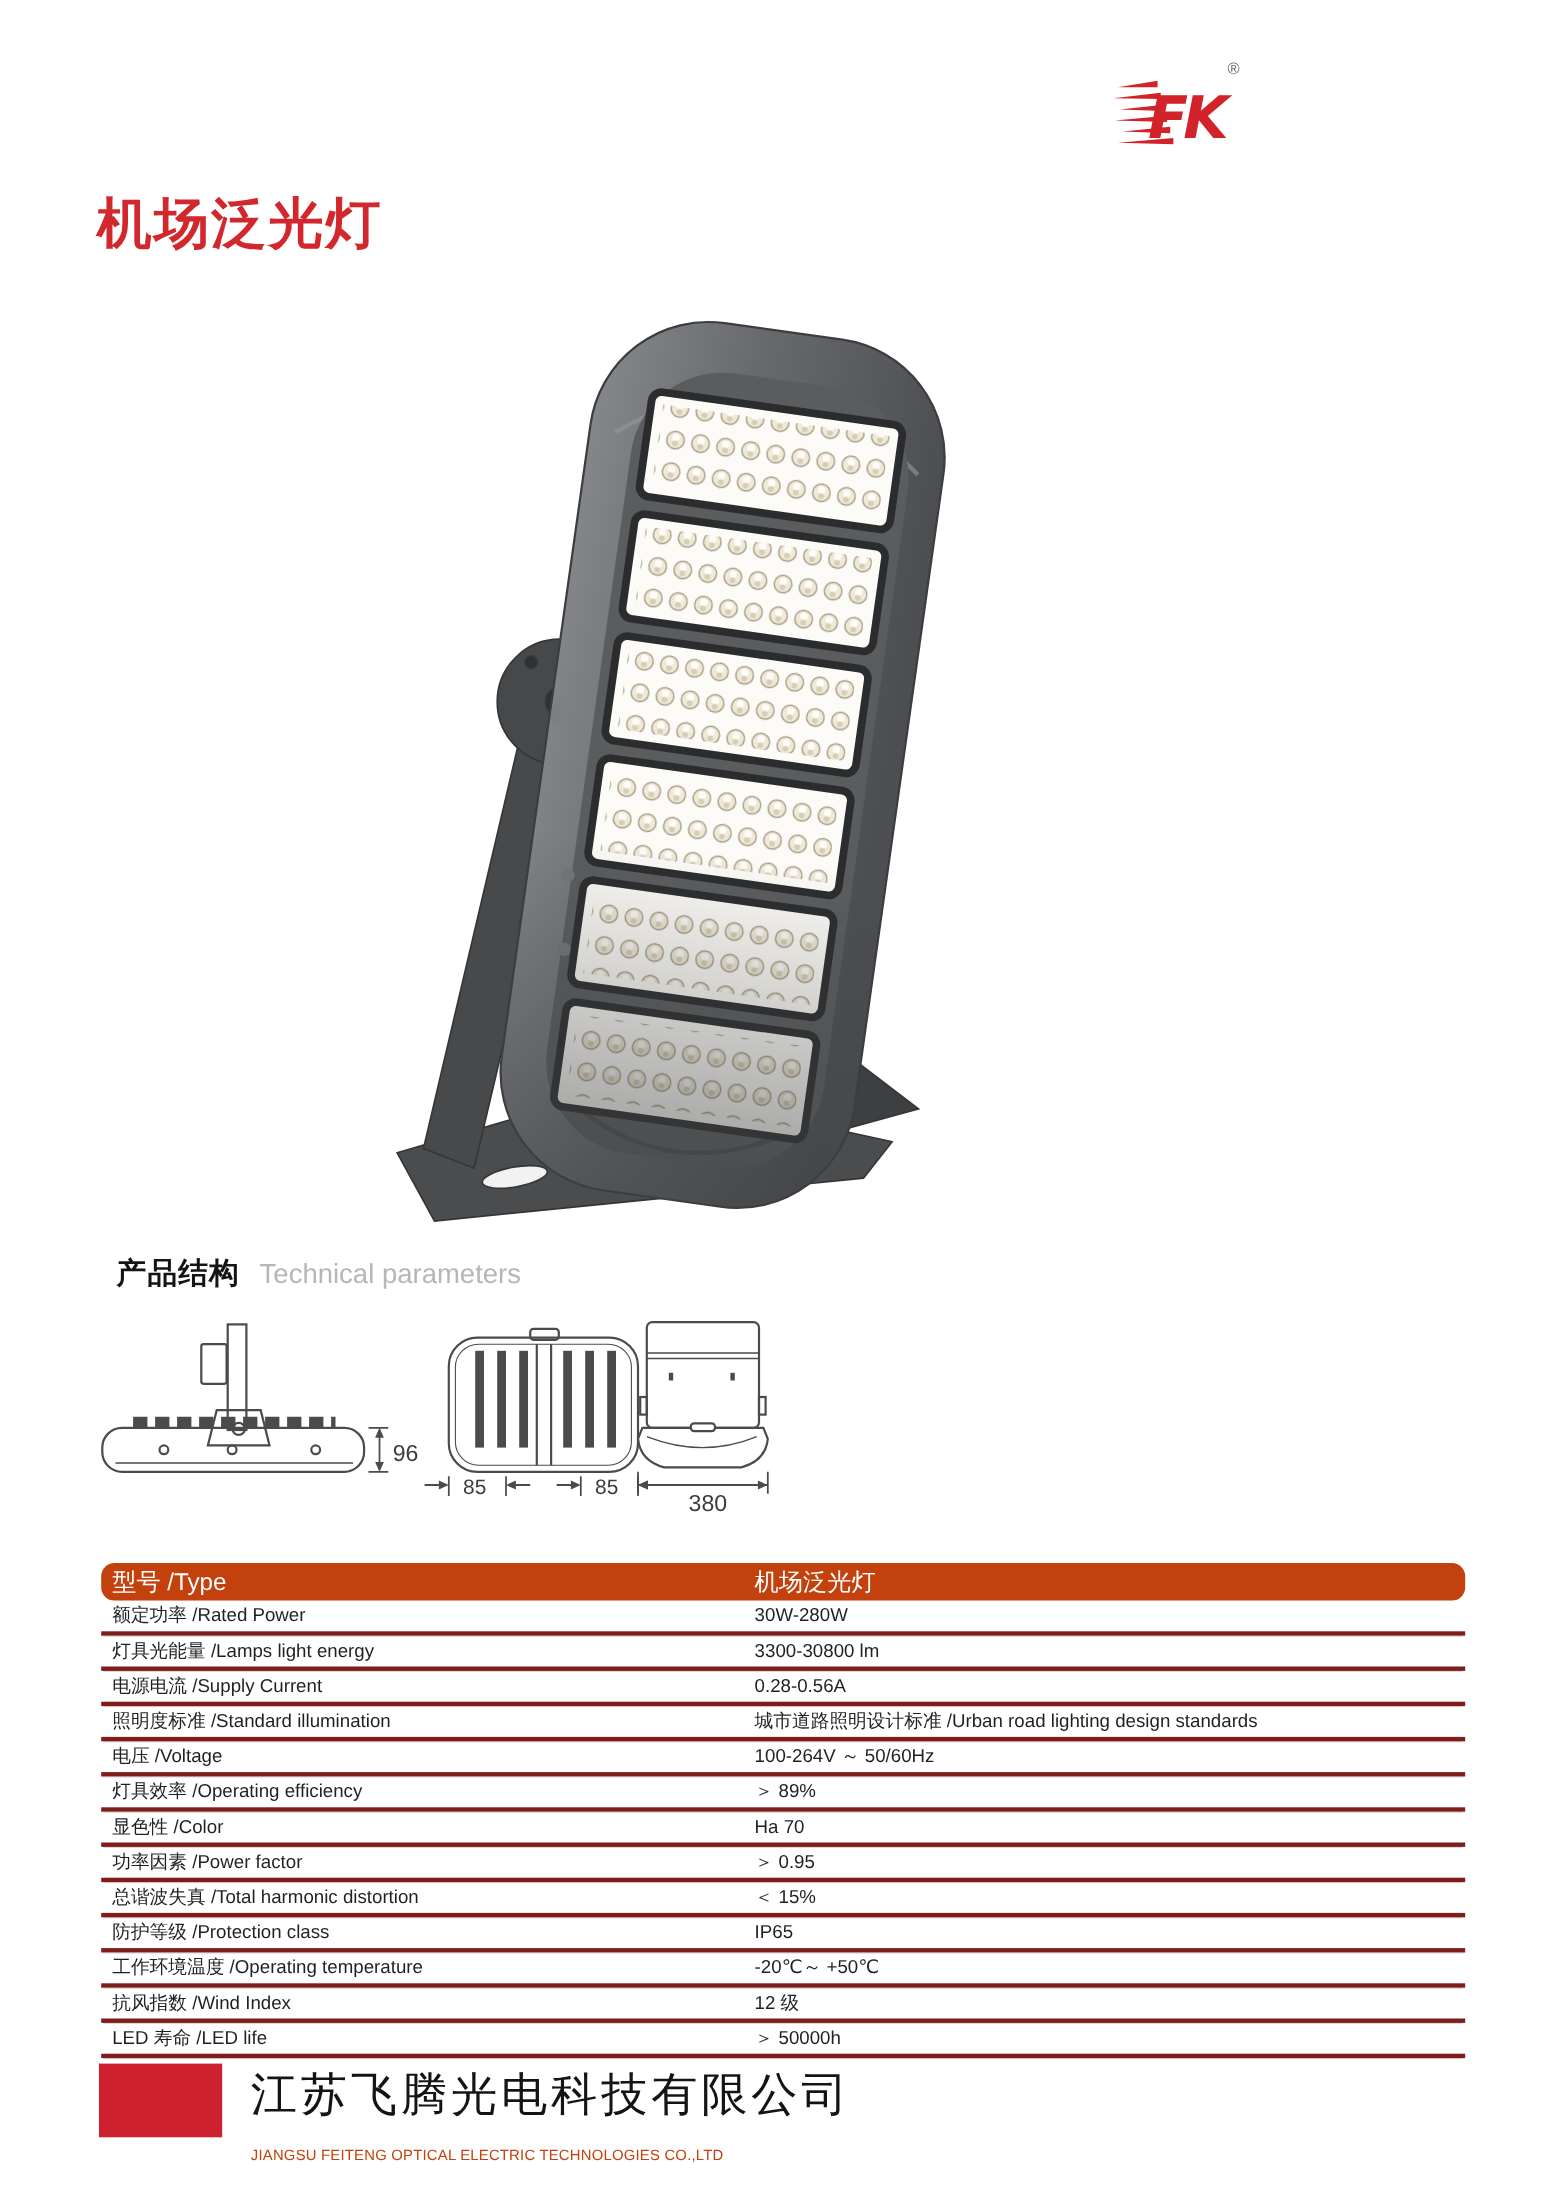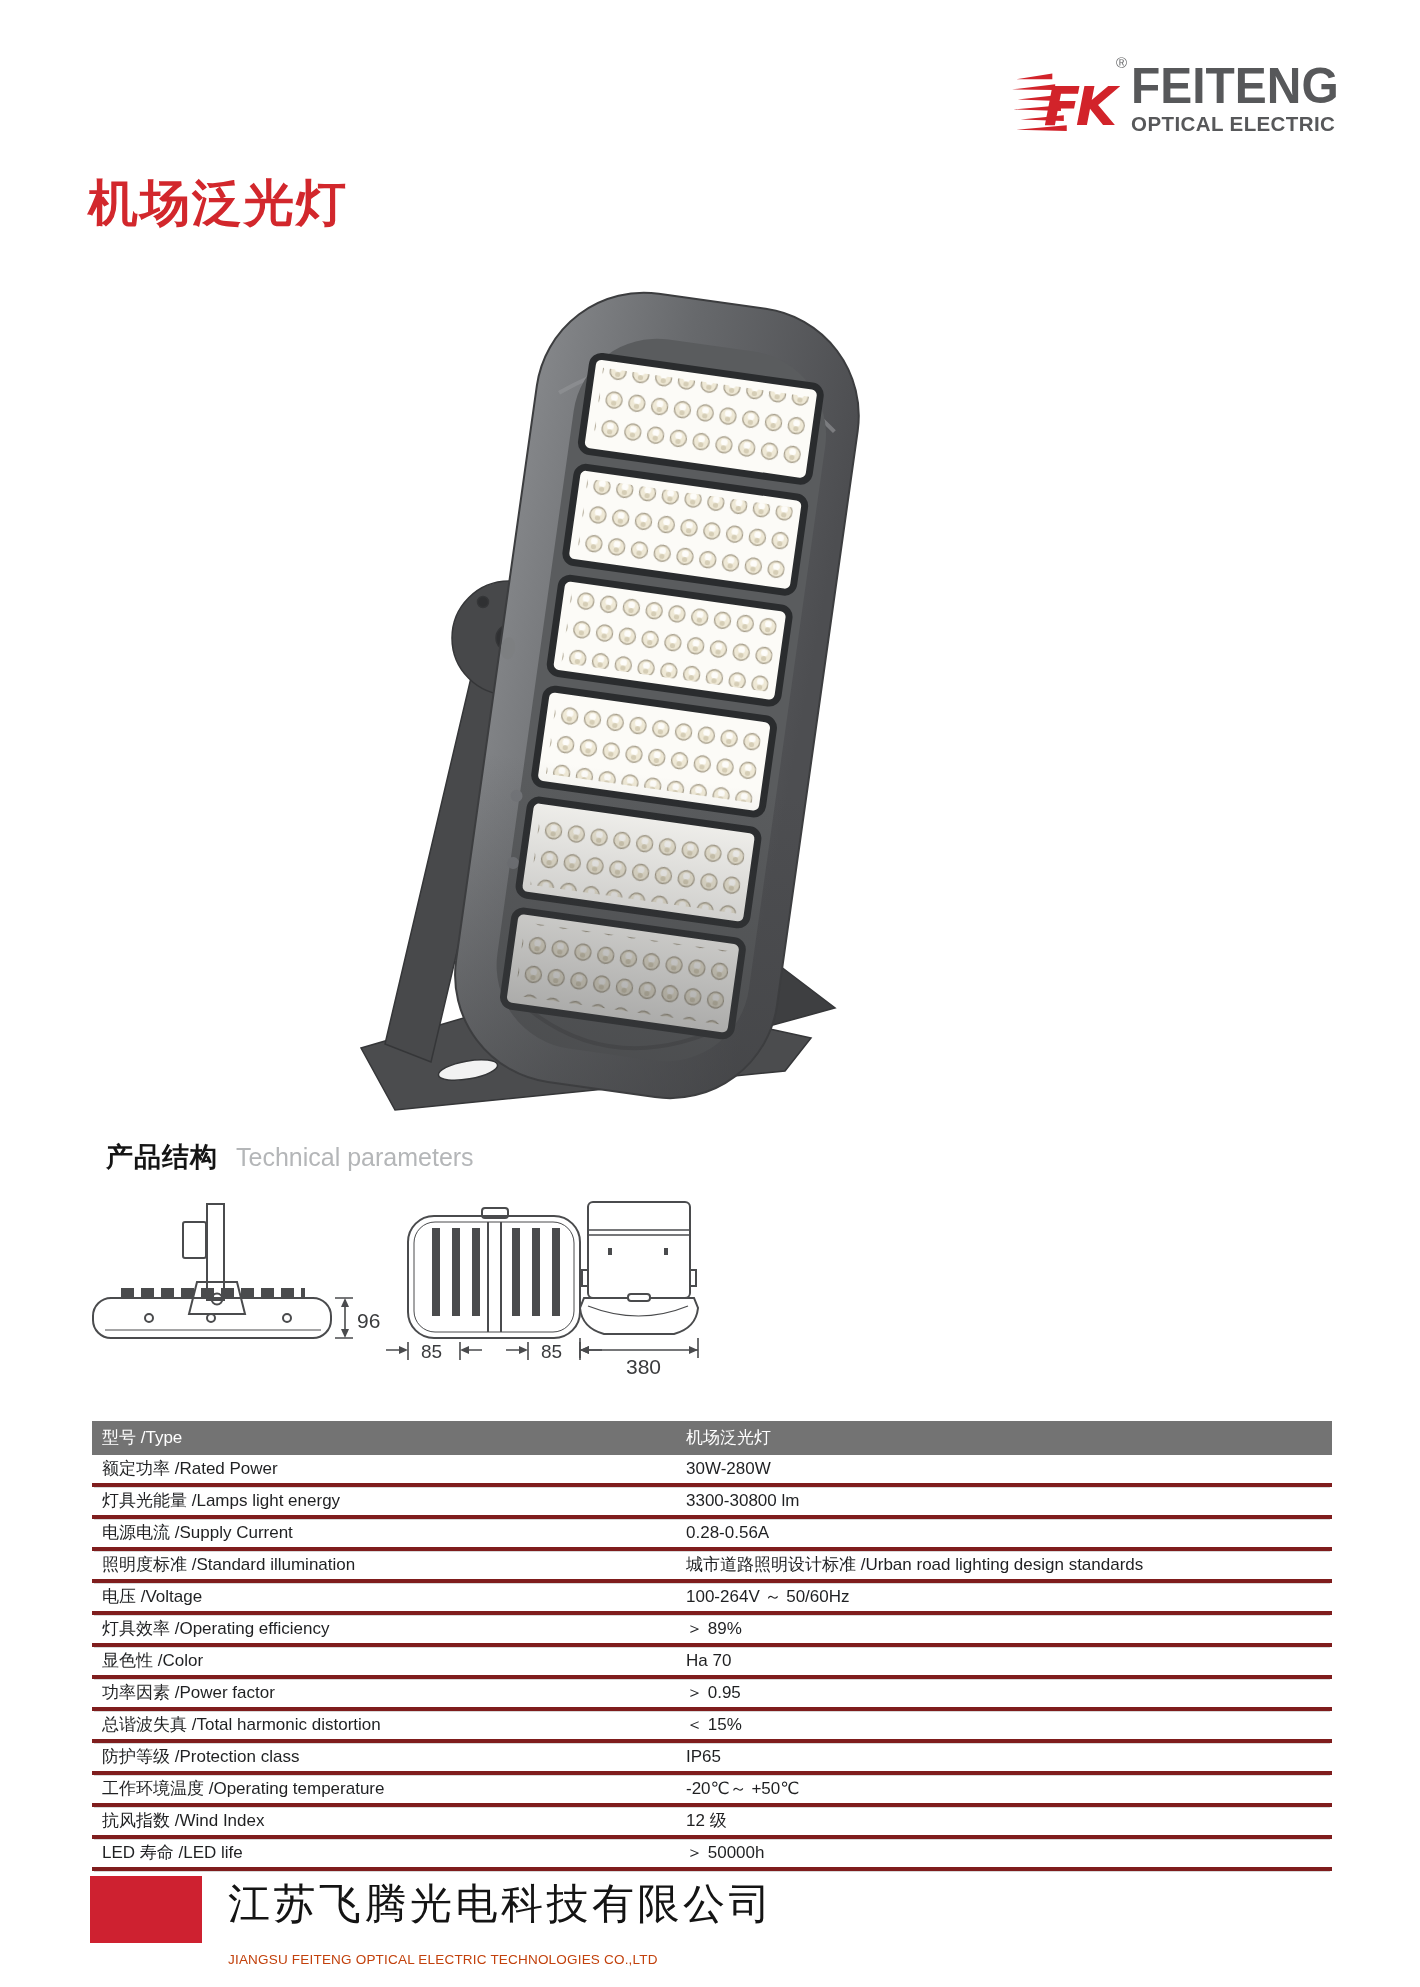--- a/index.html
+++ b/index.html
@@ -23,22 +23,22 @@
   
   .product-figure{position:absolute;left:333px;top:246px;width:584px;height:888px;}
   
   .section-head{position:absolute;left:90px;top:1139px;display:flex;align-items:baseline;}
   .section-zh{font-size:27px;font-weight:bold;color:#141414;letter-spacing:1px;margin-left:16px;}
   .section-en{font-size:25px;color:#b4b6b8;margin-left:18px;}
   
   .drawings{position:absolute;left:86px;top:1192px;width:620px;height:185px;}
   
   .spec-table{position:absolute;left:92px;top:1421px;width:1240px;}
-  .spec-head{display:grid;grid-template-columns:584px 1fr;background:#737373;color:#ffffff;
-             height:34px;line-height:34px;font-size:17px;}
+  .spec-head{display:grid;grid-template-columns:584px 1fr;background:#c2410c;color:#ffffff;
+             height:34px;line-height:34px;font-size:22px;border-radius:12px;}
   .spec-head .cell{padding-left:10px;white-space:nowrap;}
   .spec-row{display:grid;grid-template-columns:584px 1fr;height:28px;line-height:27px;
             border-bottom:4px solid #7f1d1d;font-size:17px;color:#1f2022;
             box-shadow:0 3px 0 -2px #d9d9d9;}
   .spec-row .cell{padding-left:10px;white-space:nowrap;overflow:hidden;}
   
   .footer{position:absolute;left:90px;top:1876px;display:flex;align-items:flex-start;}
   .footer-block{width:112px;height:67px;background:#ce2130;flex:0 0 auto;}
   .footer-text{margin-left:26px;padding-top:1px;}
   .footer-zh{font-size:42px;color:#141414;letter-spacing:3.5px;line-height:1.3;}
@@ -53,24 +53,20 @@
       <polygon points="6,24 56,16 56,24"></polygon>
       <polygon points="0,38 60,31 60,39"></polygon>
       <polygon points="8,52 64,46 64,54"></polygon>
       <polygon points="2,66 68,60 68,68"></polygon>
       <polygon points="12,80 72,74 72,82"></polygon>
       <polygon points="6,94 76,88 76,96"></polygon>
     </g>
     <text x="44" y="88" font-size="74" font-style="italic" font-weight="bold" fill="#d2232a" letter-spacing="-6" font-family="DejaVu Sans, Liberation Sans, sans-serif">FK</text>
   </svg>
   <span class="logo-reg">®</span>
-  <div class="logo-textblock">
-    <span class="logo-brand">FEITENG</span>
-    <span class="logo-sub">OPTICAL ELECTRIC</span>
-  </div>
 </div>
 
 <div class="page-title">机场泛光灯</div>
 
 <div class="product-figure">
 <svg viewBox="0 0 584 888" width="584" height="888" xmlns="http://www.w3.org/2000/svg" aria-hidden="true">
   <defs>
     <linearGradient id="bodyGrad" x1="0" y1="0" x2="1" y2="0.12">
       <stop offset="0" stop-color="#85878a"></stop>
       <stop offset="0.45" stop-color="#67696c"></stop>

